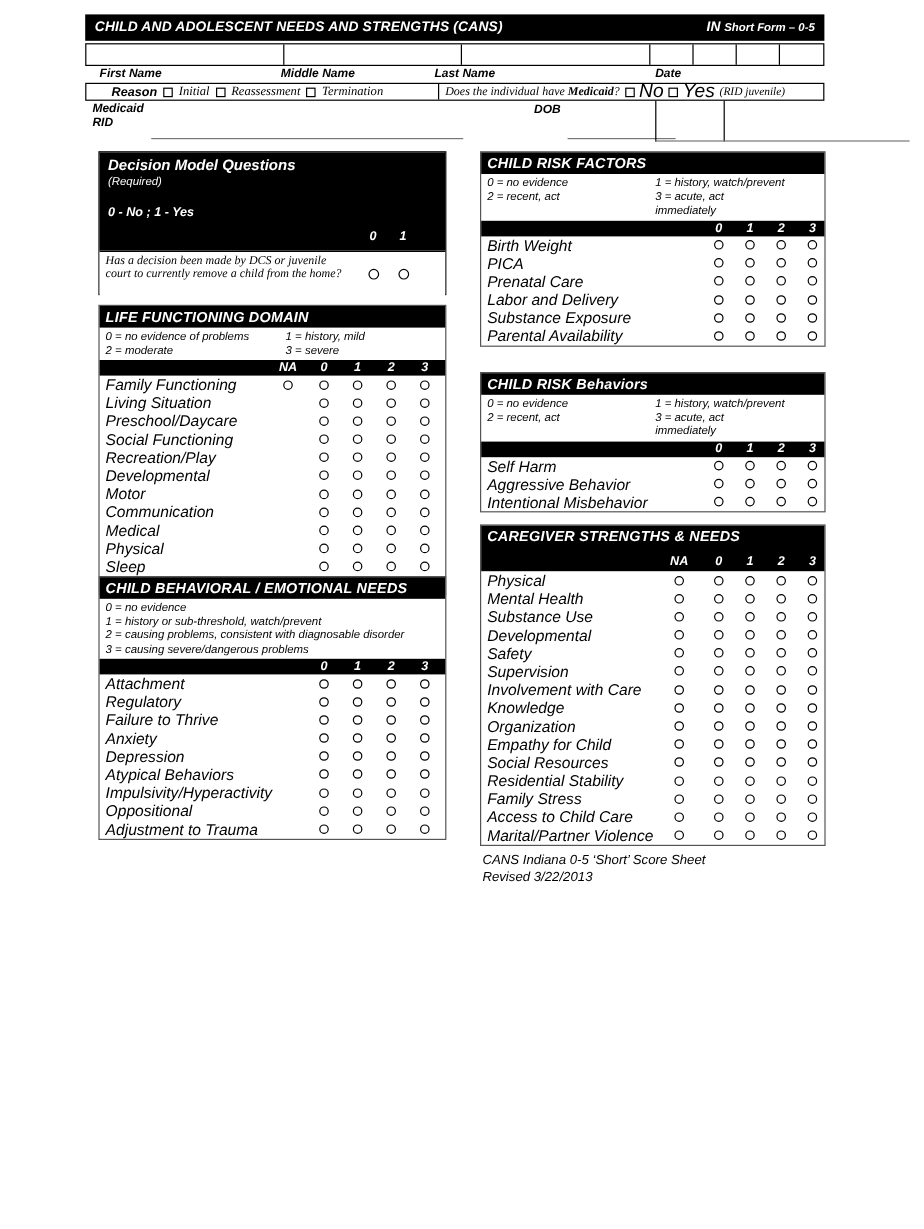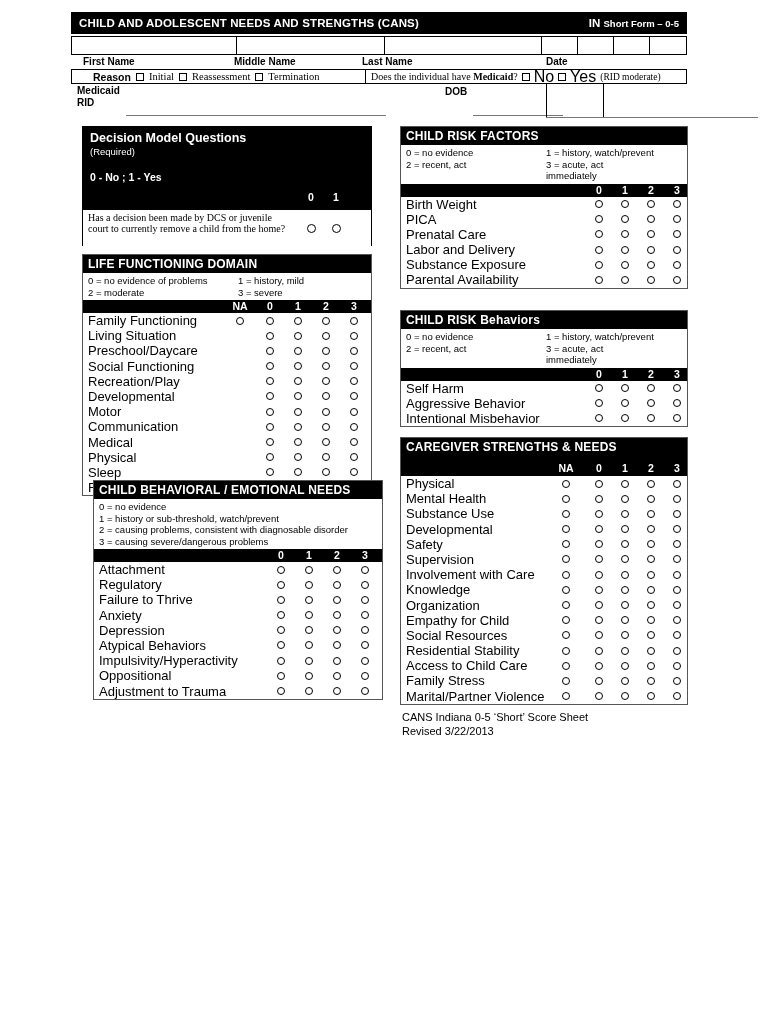--- a/index.html
+++ b/index.html
@@ -6,21 +6,21 @@
     margin: 0; padding: 0;
     background: #ffffff;
   }
   body {
     width: 770px; height: 1024px;
     font-family: "Liberation Sans", sans-serif;
     color: #000;
     position: relative;
     overflow: hidden;
   }
-  .page { position: absolute; left: 0; top: 0; width: 630px; height: 1024px; }
+  .page { position: absolute; left: 0; top: 0; width: 630px; height: 1024px; font-style: italic; }
 
   
   .banner {
     position: absolute; left: 71px; top: 12px; width: 616px; height: 22px;
     background: #000; color: #fff;
     display: flex; align-items: center; justify-content: space-between;
     padding: 0 8px; box-sizing: border-box;
   }
   .banner-title { font-size: 11.5px; font-weight: bold; letter-spacing: .15px; }
   .banner-right { font-size: 11.5px; font-weight: bold; white-space: nowrap; }
@@ -133,21 +133,21 @@
     border-top: 1px solid #000;
   }
   .dm-qtext {
     position: absolute; left: 5px; top: 2px; width: 205px;
     font-family: "Liberation Serif", serif; font-size: 10px; line-height: 11px;
   }
   .dm-circ { position: absolute; top: 14px; width: 9px; height: 9px; border: 1.2px solid #000; border-radius: 50%; box-sizing: border-box; }
 
   
   #life-box      { left: 82px; top: 254px; width: 290px; }
-  #cben-box      { left: 82px; top: 480px; width: 290px; margin-left: 11px; }
+  #cben-box      { left: 82px; top: 480px; width: 290px; }
   #crf-box       { left: 400px; top: 126px; width: 288px; }
   #crb-box       { left: 400px; top: 310px; width: 288px; }
   #cg-box        { left: 400px; top: 437px; width: 288px; }
 
   .cg-head {
     background: #000; color: #fff; position: relative; height: 38px;
   }
   .cg-head .cg-title { position: absolute; left: 5px; top: 2px; font-size: 12px; font-weight: bold; letter-spacing: .2px; }
   .cg-head span.colname { position: absolute; top: 24px; font-size: 10.5px; font-weight: bold; transform: translateX(-50%); }
 
@@ -192,21 +192,21 @@
       <span class="ser">Reassessment</span>
       <span class="chk"></span>
       <span class="ser">Termination</span>
     </div>
     <div class="reason-right">
       <span class="medq"><span>Does the individual have </span><b>Medicaid</b><span>?</span></span>
       <span class="chk"></span>
       <span class="nolbl">No</span>
       <span class="chk"></span>
       <span class="nolbl">Yes</span>
-      <span class="ser-small">(RID moderate)</span>
+      <span class="ser-small">(RID juvenile)</span>
     </div>
   </div>
 
   <div class="midrow">
     <div class="mc-lab">
       <span>Medicaid</span><br>
       <span>RID</span>
     </div>
     <div class="rule rule-rid"></div>
     <div class="dob-lab">DOB</div>
@@ -627,29 +627,29 @@
         </div>
         <div class="row">
           <div class="rlabel">Residential Stability</div>
           <div class="circ" style="left: 165px;"></div>
           <div class="circ" style="left: 198px;"></div>
           <div class="circ" style="left: 224px;"></div>
           <div class="circ" style="left: 250px;"></div>
           <div class="circ" style="left: 276px;"></div>
         </div>
         <div class="row">
+          <div class="rlabel">Family Stress</div>
+          <div class="circ" style="left: 165px;"></div>
+          <div class="circ" style="left: 198px;"></div>
+          <div class="circ" style="left: 224px;"></div>
+          <div class="circ" style="left: 250px;"></div>
+          <div class="circ" style="left: 276px;"></div>
+        </div>
+        <div class="row">
           <div class="rlabel">Access to Child Care</div>
-          <div class="circ" style="left: 165px;"></div>
-          <div class="circ" style="left: 198px;"></div>
-          <div class="circ" style="left: 224px;"></div>
-          <div class="circ" style="left: 250px;"></div>
-          <div class="circ" style="left: 276px;"></div>
-        </div>
-        <div class="row">
-          <div class="rlabel">Family Stress</div>
           <div class="circ" style="left: 165px;"></div>
           <div class="circ" style="left: 198px;"></div>
           <div class="circ" style="left: 224px;"></div>
           <div class="circ" style="left: 250px;"></div>
           <div class="circ" style="left: 276px;"></div>
         </div>
         <div class="row">
           <div class="rlabel">Marital/Partner Violence</div>
           <div class="circ" style="left: 165px;"></div>
           <div class="circ" style="left: 198px;"></div>

